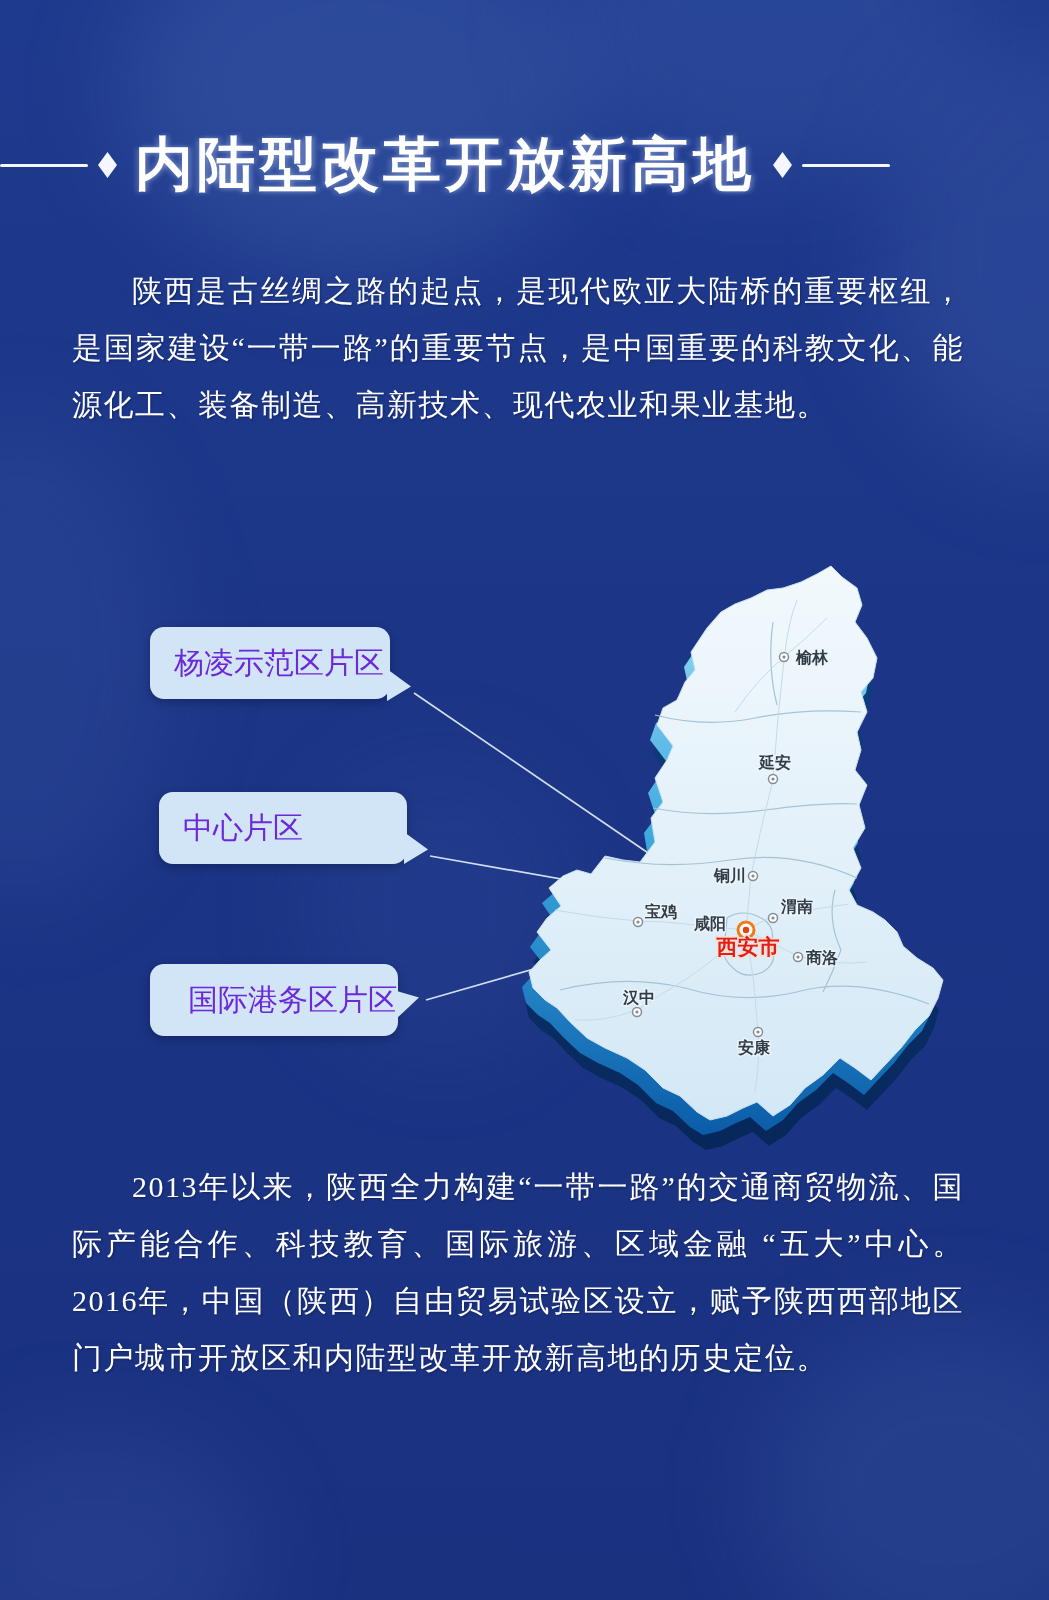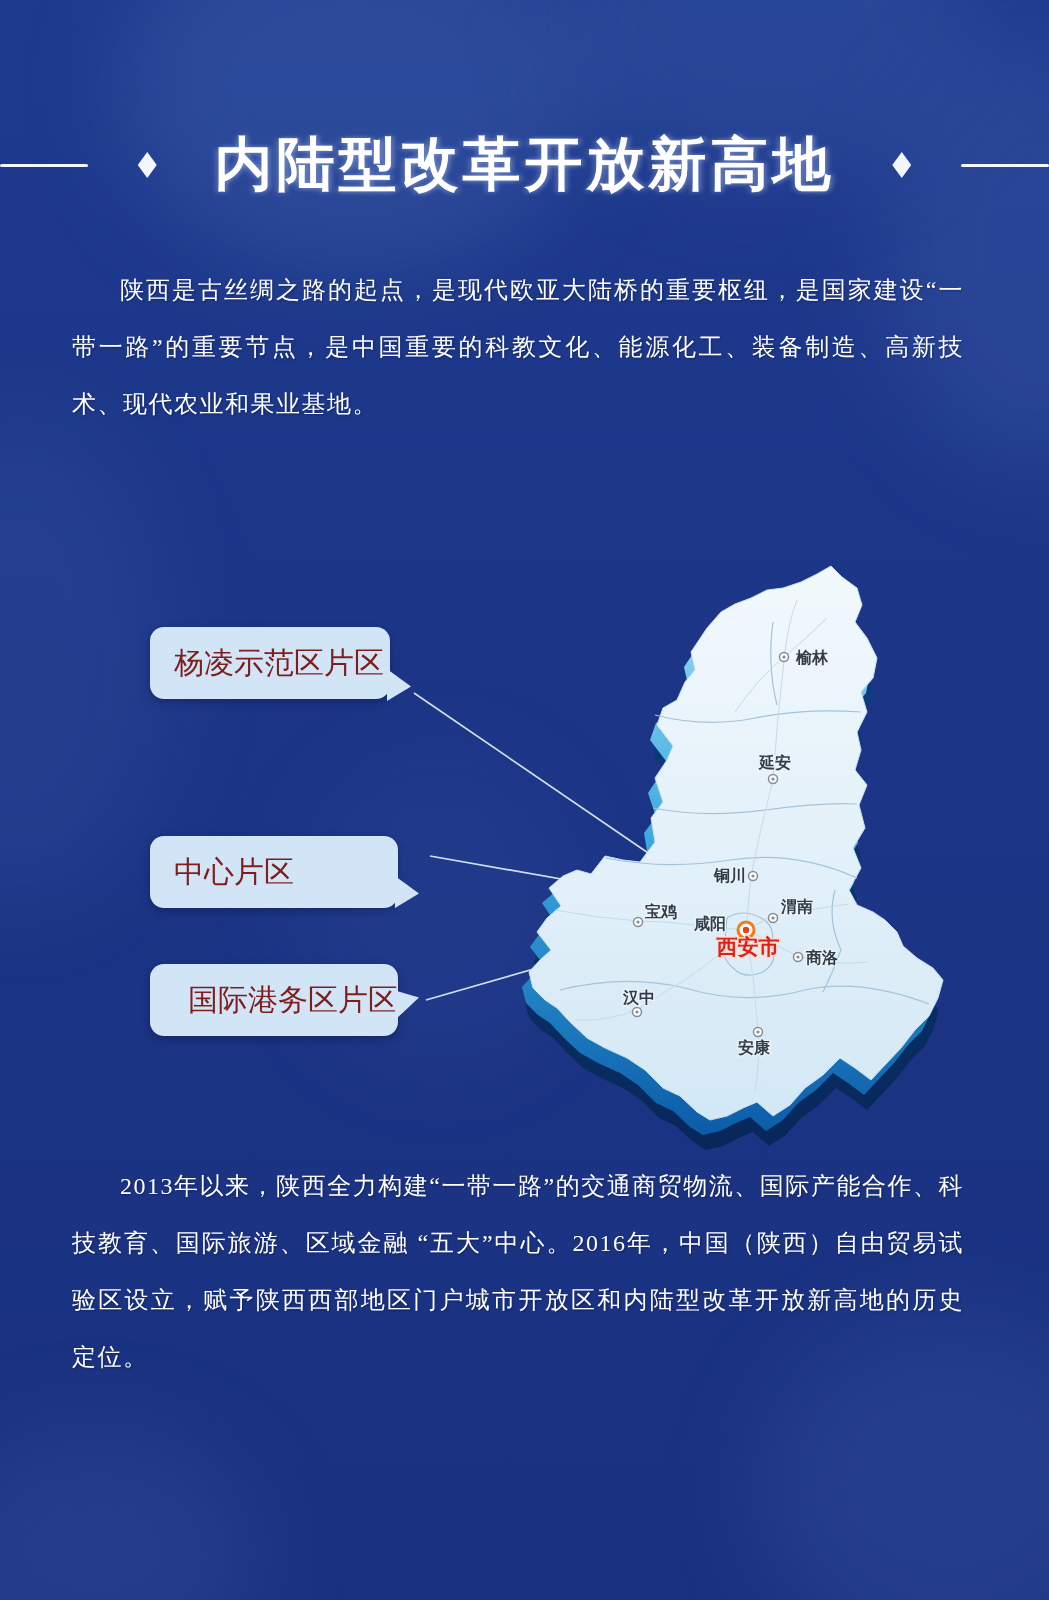--- a/index.html
+++ b/index.html
@@ -6,59 +6,59 @@
   .page{
     position:relative; width:1049px; height:1600px; overflow:hidden; margin:0 auto;
     background:linear-gradient(180deg,#1e3a8e 0%, #1c3586 45%, #1a3180 100%);
     font-family:"Liberation Sans", sans-serif;
   }
   .blob{position:absolute; border-radius:50%; filter:blur(48px); pointer-events:none;}
 
   
   .title-row{
     position:absolute; left:0; top:126px; width:100%;
-    display:flex; align-items:center; justify-content:space-between;
+    display:flex; align-items:center; justify-content:flex-start;
   }
   .rule{width:88px; height:3px; background:#f4f7ff; border-radius:2px;}
   .diamond{
     width:19px; height:26px; background:#f4f7ff; margin:0 10px;
     clip-path:polygon(50% 0,100% 50%,50% 100%,0 50%);
   }
   .page-title{
     font-family:"Liberation Serif", serif;
     font-size:58px; font-weight:700; color:#ffffff; letter-spacing:4px;
     margin:0 8px; white-space:nowrap;
     text-shadow:3px 0 5px rgba(190,205,245,.40), -3px 1px 5px rgba(190,205,245,.28);
   }
 
   
   .para{
     position:absolute; left:72px; width:892px;
     font-family:"Liberation Serif", serif;
-    font-size:24px; line-height:57px; letter-spacing:1.5px;
+    font-size:30px; line-height:57px; letter-spacing:1.5px;
     color:#ffffff; text-align:justify; text-indent:2em; margin:0;
     text-shadow:1px 1px 2px rgba(10,20,60,.45);
   }
   .para-1{top:262px;}
   .para-2{top:1158px;}
 
   
   .callout{
     position:absolute; left:150px; width:248px;
     background:#d2e5f6; border-radius:14px;
-    color:#7f1d1d; font-size:30px; line-height:42px;
+    color:#6d28d9; font-size:30px; line-height:42px;
     padding:15px 0 15px 24px; box-sizing:border-box;
     box-shadow:0 3px 8px rgba(5,15,50,.35);
   }
   .callout .tail{
     position:absolute; right:-21px; width:24px; height:32px; background:#d2e5f6;
     clip-path:polygon(0 0,100% 55%,0 100%);
   }
   .co-1{top:627px; width:240px;}
-  .co-2{top:836px;}
+  .co-2{top:792px;margin-left:9px;}
   .co-3{top:964px;text-align:right;}
   .co-1 .tail{top:42px;}
   .co-2 .tail{top:40px;}
   .co-3 .tail{top:24px; clip-path:polygon(0 8%,100% 30%,0 100%);}
 
   .overlay-svg{position:absolute; left:0; top:0; width:1049px; height:1600px; pointer-events:none;}
   .map-svg{position:absolute; left:505px; top:560px; width:460px; height:600px;}
 
   .city-label{
     font-family:"Liberation Sans", sans-serif; font-size:16px; font-weight:700;

